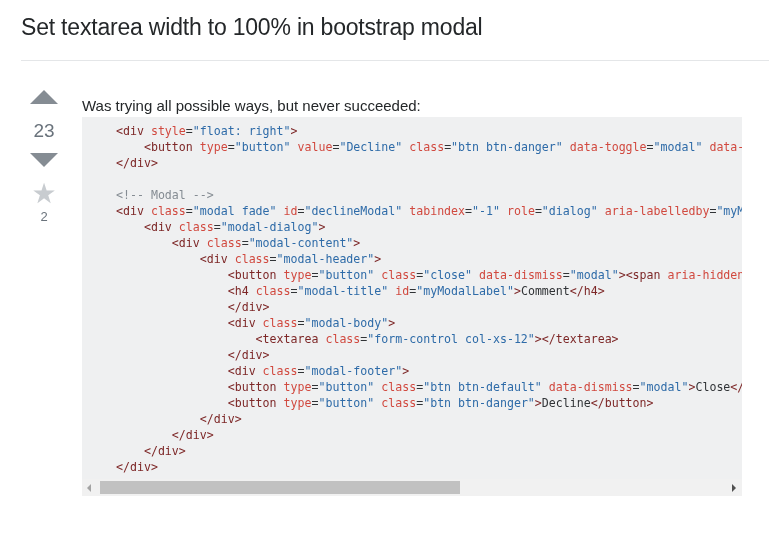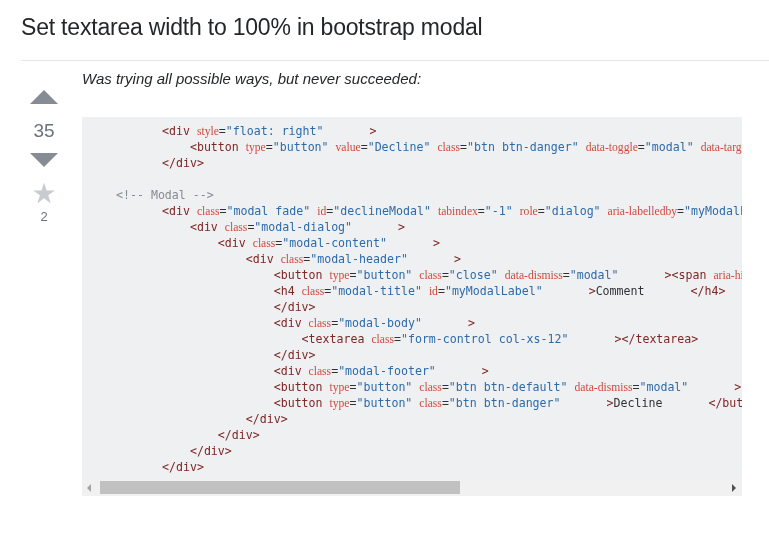--- a/index.html
+++ b/index.html
@@ -76,21 +76,21 @@
     margin-top: 1px;
   }
   .post-text {
     position: absolute;
     left: 82px;
     font-size: 15px;
     color: #242729;
     line-height: 18px;
     margin: 0;
   }
-  .intro { top: 70px; font-style: italic; }
+  .intro { top: 97px; }
   .outro { top: 512px; }
   .code-block {
     position: absolute;
     left: 82px;
     top: 117px;
     width: 660px;
     height: 379px;
     background: #eff0f1;
     overflow: hidden;
   }
@@ -98,22 +98,22 @@
     position: absolute;
     left: 34px;
     top: 6px;
     font-family: "DejaVu Sans Mono", monospace;
     font-size: 11.6px;
     line-height: 16px;
     white-space: pre;
     color: #303336;
   }
   .code-line { height: 16px; }
-  .tk-tag { color: #7d2727; margin-left: 46px; }
-  .tk-atn { color: #d1493f; font-family: Liberation Serif, serif; }
+  .tk-tag { color: #7d2727; }
+  .tk-atn { color: #d1493f; }
   .tk-atv { color: #2e6ba8; }
   .tk-pun { color: #303336; }
   .tk-com { color: #858c93; }
   .tk-pln { color: #303336; margin-top: 40px; }
   .hscroll {
     position: absolute;
     left: 0;
     bottom: 0;
     width: 660px;
     height: 17px;
@@ -151,21 +151,21 @@
 </style>
 </head>
 <body>
 
 <div class="page">
   <h1 class="q-title">Set textarea width to 100% in bootstrap modal</h1>
   <div class="divider"></div>
 
   <div class="votecell">
     <div class="arrow-up"></div>
-    <div class="vote-count">35</div>
+    <div class="vote-count">23</div>
     <div class="arrow-down"></div>
     <div class="star">★</div>
     <div class="fav-count">2</div>
   </div>
 
   <p class="post-text intro">Was trying all possible ways, but never succeeded:</p>
 
   <div class="code-block">
     <div class="code-inner" id="code-inner"><div class="code-line"><span class="tk-tag">&lt;div</span><span class="tk-pln"> </span><span class="tk-atn">style</span><span class="tk-pun">=</span><span class="tk-atv">"float: right"</span><span class="tk-tag">&gt;</span></div><div class="code-line"><span class="tk-pln">    </span><span class="tk-tag">&lt;button</span><span class="tk-pln"> </span><span class="tk-atn">type</span><span class="tk-pun">=</span><span class="tk-atv">"button"</span><span class="tk-pln"> </span><span class="tk-atn">value</span><span class="tk-pun">=</span><span class="tk-atv">"Decline"</span><span class="tk-pln"> </span><span class="tk-atn">class</span><span class="tk-pun">=</span><span class="tk-atv">"btn btn-danger"</span><span class="tk-pln"> </span><span class="tk-atn">data-toggle</span><span class="tk-pun">=</span><span class="tk-atv">"modal"</span><span class="tk-pln"> </span><span class="tk-atn">data-target</span></div><div class="code-line"><span class="tk-tag">&lt;/div&gt;</span></div><div class="code-line"></div><div class="code-line"><span class="tk-com">&lt;!-- Modal --&gt;</span></div><div class="code-line"><span class="tk-tag">&lt;div</span><span class="tk-pln"> </span><span class="tk-atn">class</span><span class="tk-pun">=</span><span class="tk-atv">"modal fade"</span><span class="tk-pln"> </span><span class="tk-atn">id</span><span class="tk-pun">=</span><span class="tk-atv">"declineModal"</span><span class="tk-pln"> </span><span class="tk-atn">tabindex</span><span class="tk-pun">=</span><span class="tk-atv">"-1"</span><span class="tk-pln"> </span><span class="tk-atn">role</span><span class="tk-pun">=</span><span class="tk-atv">"dialog"</span><span class="tk-pln"> </span><span class="tk-atn">aria-labelledby</span><span class="tk-pun">=</span><span class="tk-atv">"myModalLabel"</span></div><div class="code-line"><span class="tk-pln">    </span><span class="tk-tag">&lt;div</span><span class="tk-pln"> </span><span class="tk-atn">class</span><span class="tk-pun">=</span><span class="tk-atv">"modal-dialog"</span><span class="tk-tag">&gt;</span></div><div class="code-line"><span class="tk-pln">        </span><span class="tk-tag">&lt;div</span><span class="tk-pln"> </span><span class="tk-atn">class</span><span class="tk-pun">=</span><span class="tk-atv">"modal-content"</span><span class="tk-tag">&gt;</span></div><div class="code-line"><span class="tk-pln">            </span><span class="tk-tag">&lt;div</span><span class="tk-pln"> </span><span class="tk-atn">class</span><span class="tk-pun">=</span><span class="tk-atv">"modal-header"</span><span class="tk-tag">&gt;</span></div><div class="code-line"><span class="tk-pln">                </span><span class="tk-tag">&lt;button</span><span class="tk-pln"> </span><span class="tk-atn">type</span><span class="tk-pun">=</span><span class="tk-atv">"button"</span><span class="tk-pln"> </span><span class="tk-atn">class</span><span class="tk-pun">=</span><span class="tk-atv">"close"</span><span class="tk-pln"> </span><span class="tk-atn">data-dismiss</span><span class="tk-pun">=</span><span class="tk-atv">"modal"</span><span class="tk-tag">&gt;&lt;span</span><span class="tk-pln"> </span><span class="tk-atn">aria-hidden</span></div><div class="code-line"><span class="tk-pln">                </span><span class="tk-tag">&lt;h4</span><span class="tk-pln"> </span><span class="tk-atn">class</span><span class="tk-pun">=</span><span class="tk-atv">"modal-title"</span><span class="tk-pln"> </span><span class="tk-atn">id</span><span class="tk-pun">=</span><span class="tk-atv">"myModalLabel"</span><span class="tk-tag">&gt;</span><span class="tk-pln">Comment</span><span class="tk-tag">&lt;/h4&gt;</span></div><div class="code-line"><span class="tk-pln">                </span><span class="tk-tag">&lt;/div&gt;</span></div><div class="code-line"><span class="tk-pln">                </span><span class="tk-tag">&lt;div</span><span class="tk-pln"> </span><span class="tk-atn">class</span><span class="tk-pun">=</span><span class="tk-atv">"modal-body"</span><span class="tk-tag">&gt;</span></div><div class="code-line"><span class="tk-pln">                    </span><span class="tk-tag">&lt;textarea</span><span class="tk-pln"> </span><span class="tk-atn">class</span><span class="tk-pun">=</span><span class="tk-atv">"form-control col-xs-12"</span><span class="tk-tag">&gt;&lt;/textarea&gt;</span></div><div class="code-line"><span class="tk-pln">                </span><span class="tk-tag">&lt;/div&gt;</span></div><div class="code-line"><span class="tk-pln">                </span><span class="tk-tag">&lt;div</span><span class="tk-pln"> </span><span class="tk-atn">class</span><span class="tk-pun">=</span><span class="tk-atv">"modal-footer"</span><span class="tk-tag">&gt;</span></div><div class="code-line"><span class="tk-pln">                </span><span class="tk-tag">&lt;button</span><span class="tk-pln"> </span><span class="tk-atn">type</span><span class="tk-pun">=</span><span class="tk-atv">"button"</span><span class="tk-pln"> </span><span class="tk-atn">class</span><span class="tk-pun">=</span><span class="tk-atv">"btn btn-default"</span><span class="tk-pln"> </span><span class="tk-atn">data-dismiss</span><span class="tk-pun">=</span><span class="tk-atv">"modal"</span><span class="tk-tag">&gt;</span><span class="tk-pln">Close</span><span class="tk-tag">&lt;/button&gt;</span></div><div class="code-line"><span class="tk-pln">                </span><span class="tk-tag">&lt;button</span><span class="tk-pln"> </span><span class="tk-atn">type</span><span class="tk-pun">=</span><span class="tk-atv">"button"</span><span class="tk-pln"> </span><span class="tk-atn">class</span><span class="tk-pun">=</span><span class="tk-atv">"btn btn-danger"</span><span class="tk-tag">&gt;</span><span class="tk-pln">Decline</span><span class="tk-tag">&lt;/button&gt;</span></div><div class="code-line"><span class="tk-pln">            </span><span class="tk-tag">&lt;/div&gt;</span></div><div class="code-line"><span class="tk-pln">        </span><span class="tk-tag">&lt;/div&gt;</span></div><div class="code-line"><span class="tk-pln">    </span><span class="tk-tag">&lt;/div&gt;</span></div><div class="code-line"><span class="tk-tag">&lt;/div&gt;</span></div></div>
     <div class="hscroll">

